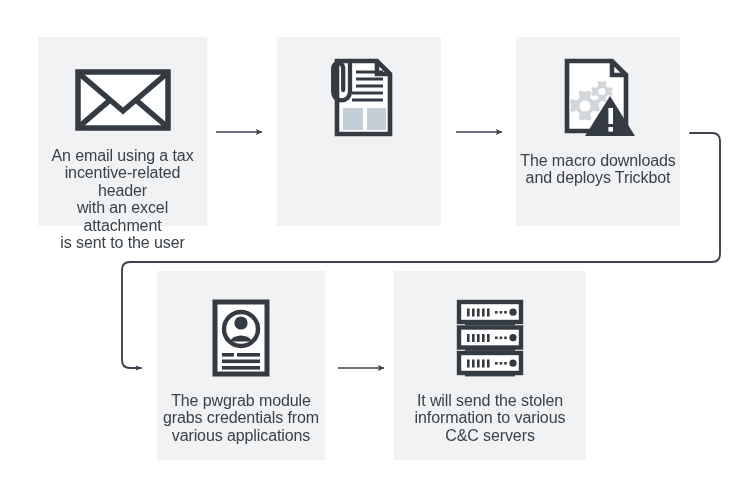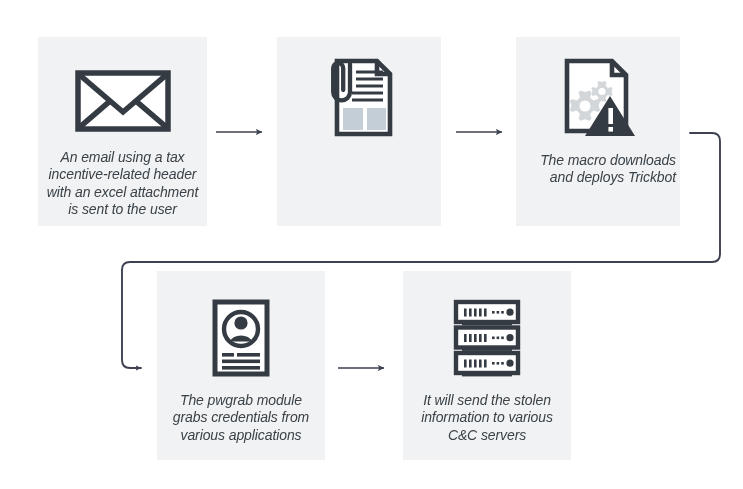--- a/index.html
+++ b/index.html
@@ -36,44 +36,43 @@
     flex-direction: column;
     align-items: center;
   }
   .card-icon {
     display: flex;
     align-items: center;
     justify-content: center;
   }
   .card-label {
     color: #3a4248;
-    font-size: 14px;
+    font-size: 16px;
     line-height: 17.4px;
     text-align: center;
     letter-spacing: -0.1px;
     white-space: pre-line;
     font-stretch: condensed;
-    font-style: italic;
   }
   
   #card-1 { left: 38px;  top: 37px;  width: 169px; height: 189px; }
   #card-2 { left: 277px; top: 37px;  width: 164px; height: 189px; }
   #card-3 { left: 516px; top: 37px;  width: 164px; height: 189px; }
   #card-4 { left: 157px; top: 271px; width: 168px; height: 189px; }
-  #card-5 { left: 403px; top: 271px; width: 168px; height: 189px; }
+  #card-5 { left: 394px; top: 271px; width: 192px; height: 189px; }
 
   #card-1 .card-icon { margin-top: 27px; height: 72px; }
   #card-2 .card-icon { margin-top: 19px; height: 82px; }
   #card-3 .card-icon { margin-top: 19px; height: 82px; }
   #card-4 .card-icon { margin-top: 26px; height: 82px; }
   #card-5 .card-icon { margin-top: 26px; height: 82px; }
 
   #card-1 .card-label { margin-top: 13px; width: 160px; }
   #card-2 .card-label { margin-top: 14px; width: 156px; }
-  #card-3 .card-label { margin-top: 14px; width: 156px; text-align: right; }
+  #card-3 .card-label { margin-top: 14px; width: 156px; }
   #card-4 .card-label { margin-top: 13px; width: 160px; }
   #card-5 .card-label { margin-top: 13px; width: 160px; }
 </style>
 </head>
 <body>
 
 <div id="diagram">
 
   <svg class="connector-layer" viewBox="0 0 743 489" width="743" height="489">
     <defs>

